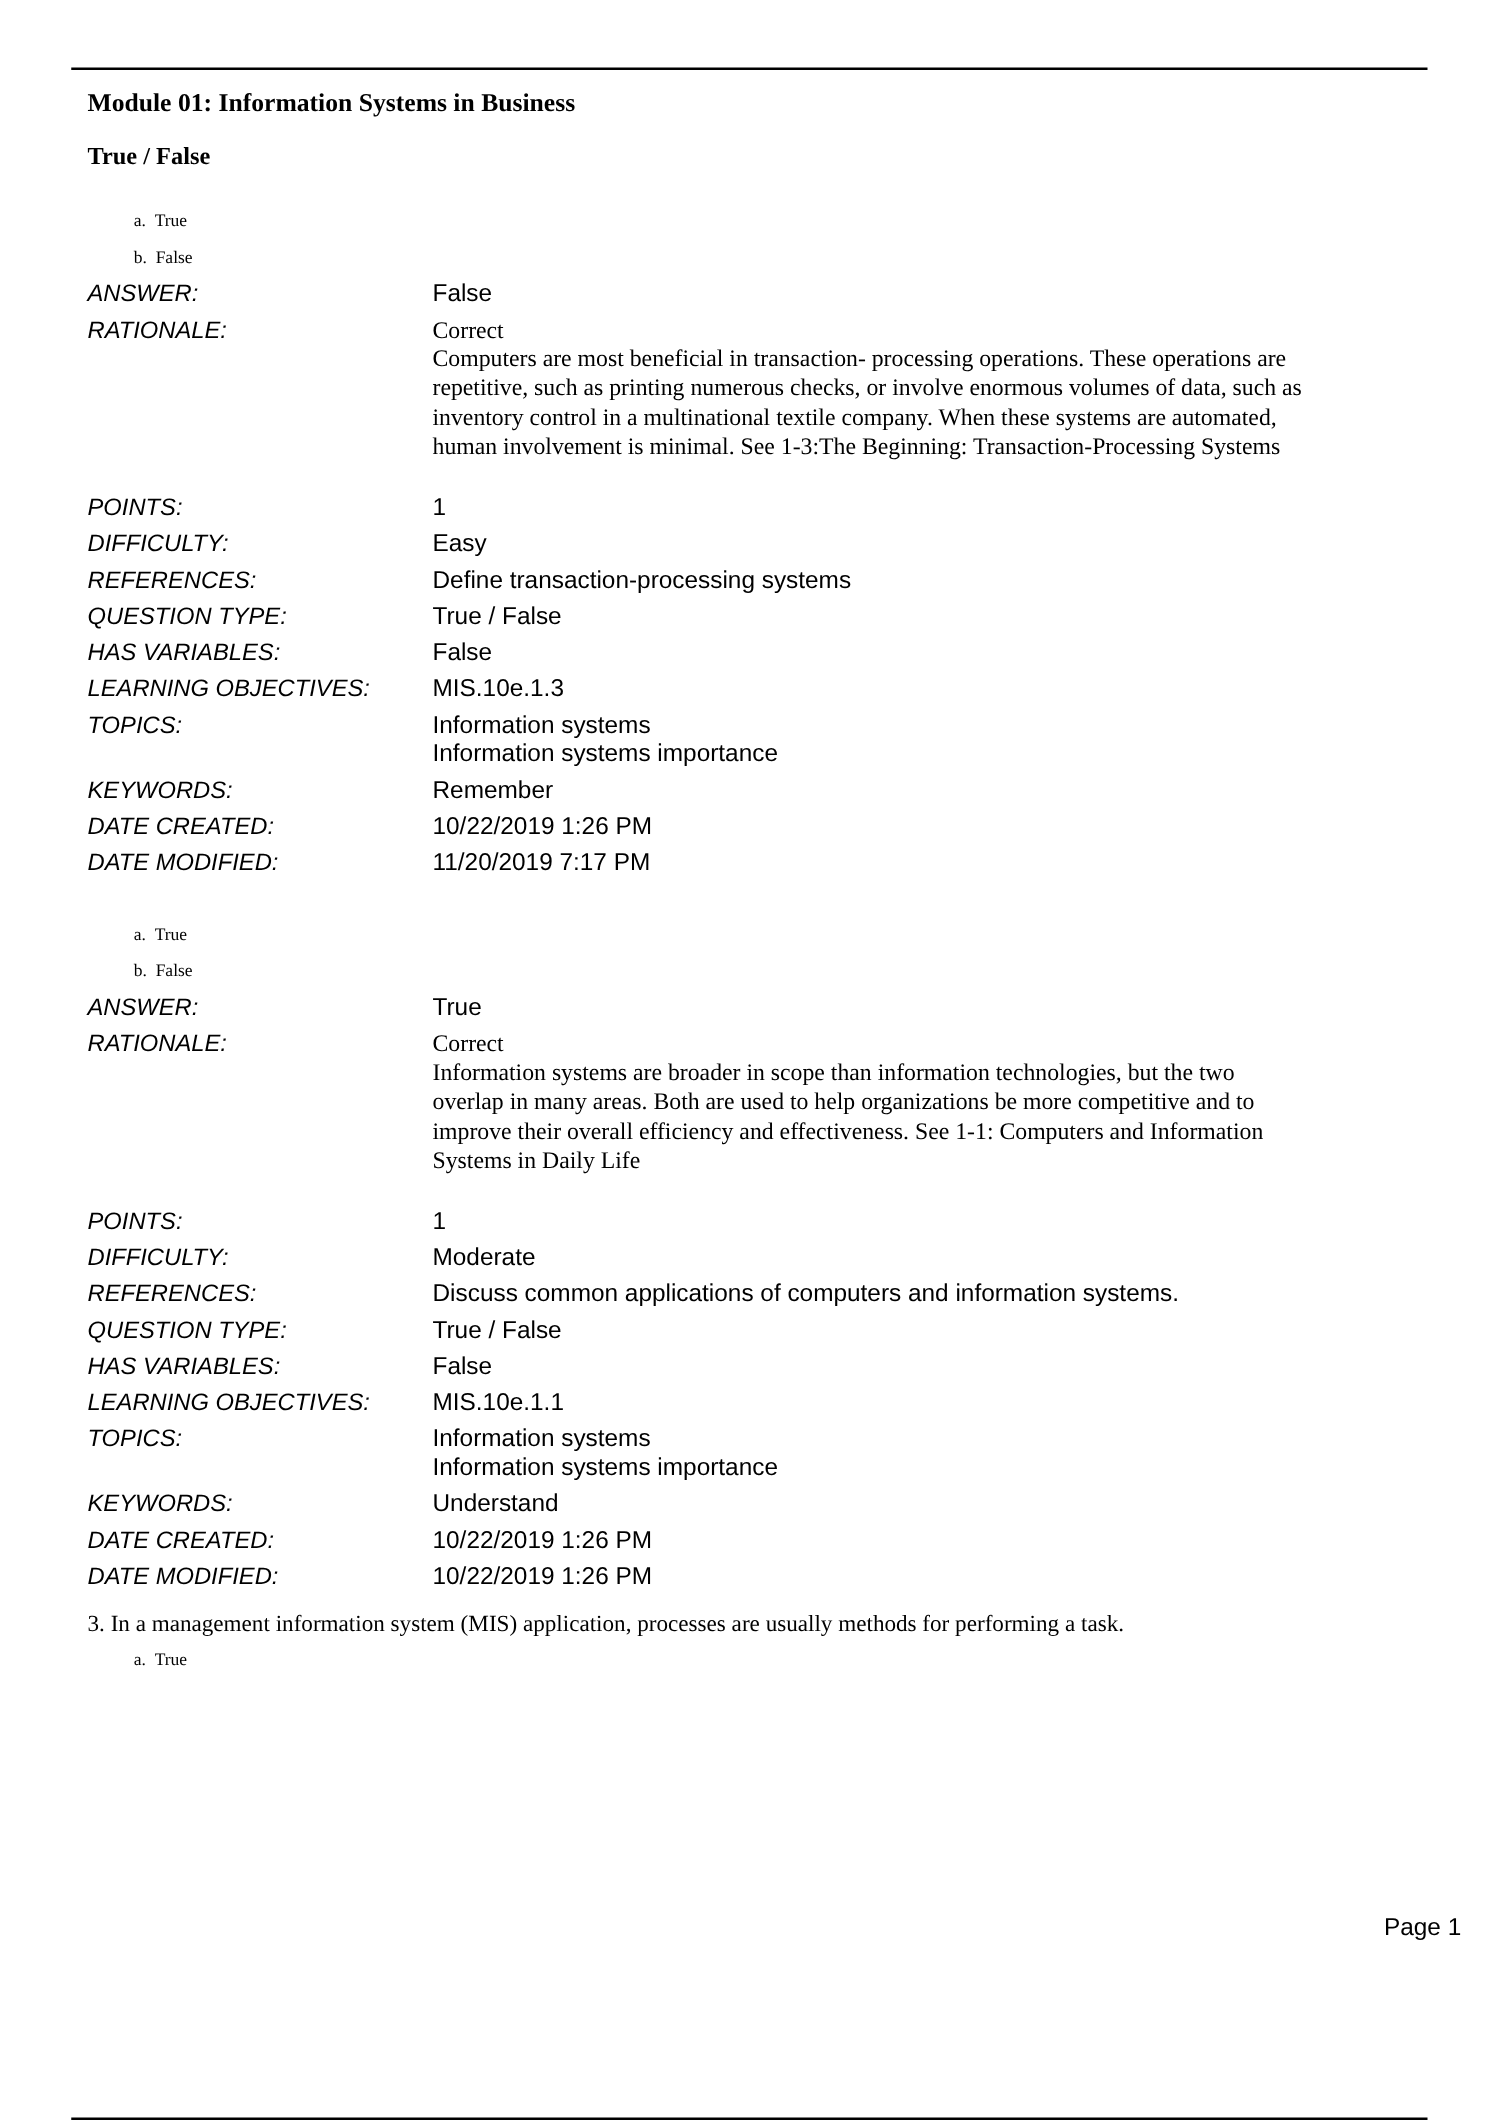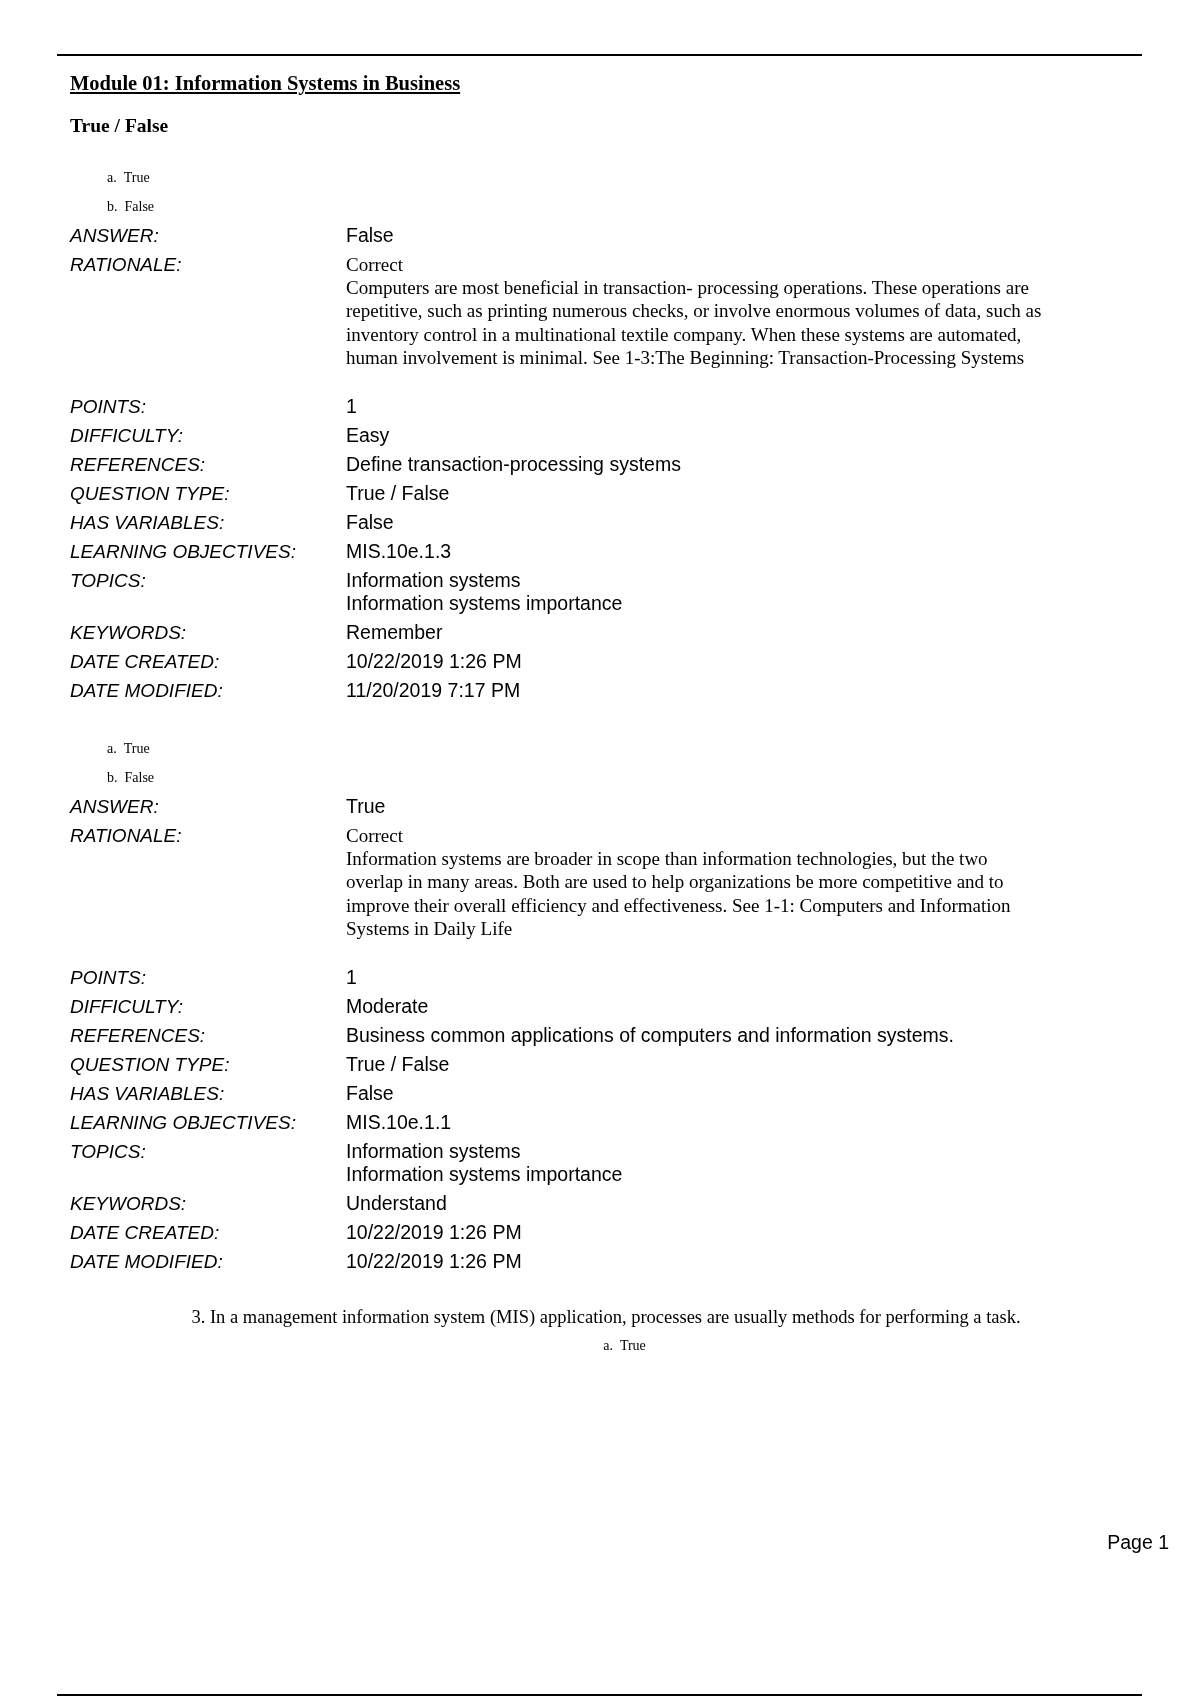--- a/index.html
+++ b/index.html
@@ -25,21 +25,20 @@
     position: absolute;
     left: 70px;
     top: 71px;
     width: 1072px;
   }
   .doc-title {
     margin: 0;
     font-family: "Liberation Serif", serif;
     font-size: 20.5px;
     font-weight: bold;
-    text-decoration: underline;
     line-height: 24px;
   }
   .section-heading {
     margin: 19px 0 0 0;
     font-family: "Liberation Serif", serif;
     font-size: 19.5px;
     font-weight: bold;
     line-height: 23px;
   }
   .question { margin-top: 27px; }
@@ -194,21 +193,21 @@
       <div class="qa-row">
         <div class="field-label">POINTS:</div>
         <div class="meta-value">1</div>
       </div>
       <div class="qa-row">
         <div class="field-label">DIFFICULTY:</div>
         <div class="meta-value">Moderate</div>
       </div>
       <div class="qa-row">
         <div class="field-label">REFERENCES:</div>
-        <div class="meta-value">Business common applications of computers and information systems.</div>
+        <div class="meta-value">Discuss common applications of computers and information systems.</div>
       </div>
       <div class="qa-row">
         <div class="field-label">QUESTION TYPE:</div>
         <div class="meta-value">True / False</div>
       </div>
       <div class="qa-row">
         <div class="field-label">HAS VARIABLES:</div>
         <div class="meta-value">False</div>
       </div>
       <div class="qa-row">
@@ -227,21 +226,21 @@
       <div class="qa-row">
         <div class="field-label">DATE CREATED:</div>
         <div class="meta-value">10/22/2019 1:26 PM</div>
       </div>
       <div class="qa-row">
         <div class="field-label">DATE MODIFIED:</div>
         <div class="meta-value">10/22/2019 1:26 PM</div>
       </div>
     </div>
 
-    <div class="question" style="margin-top:30px;text-align:center;">
+    <div class="question" style="margin-top:13px;">
       <div class="question-line">
         <span>3.</span>
         <span>In a management information system (MIS) application, processes are usually methods for performing a task.</span>
       </div>
       <div class="options">
         <div class="option">
           <span class="option-label">a.</span><span>True</span>
         </div>
       </div>
     </div>

